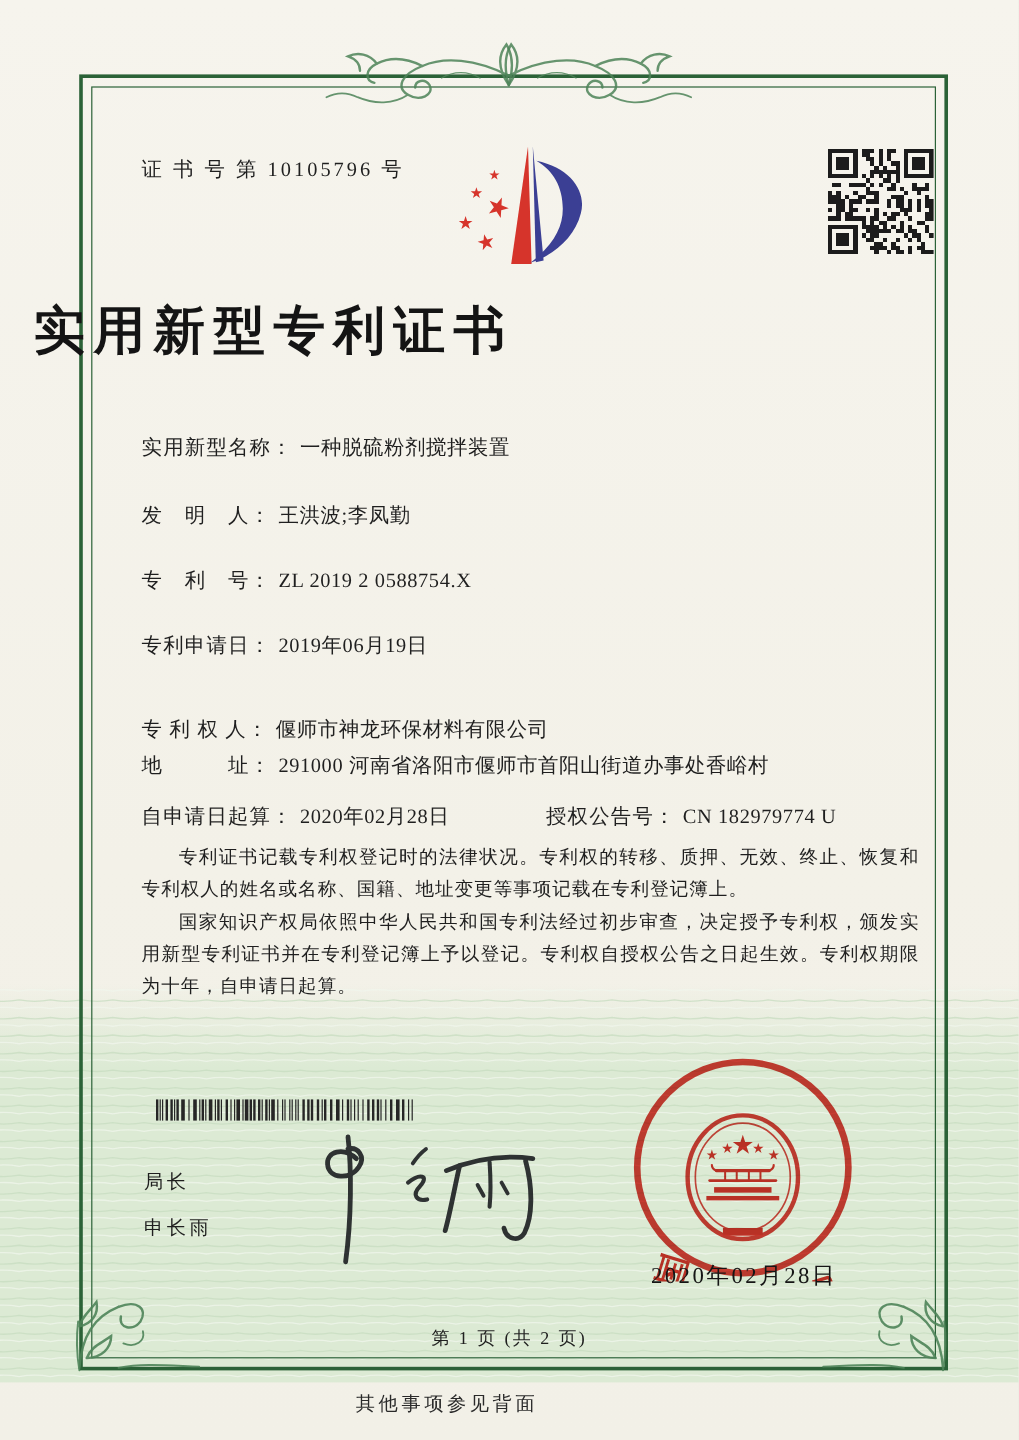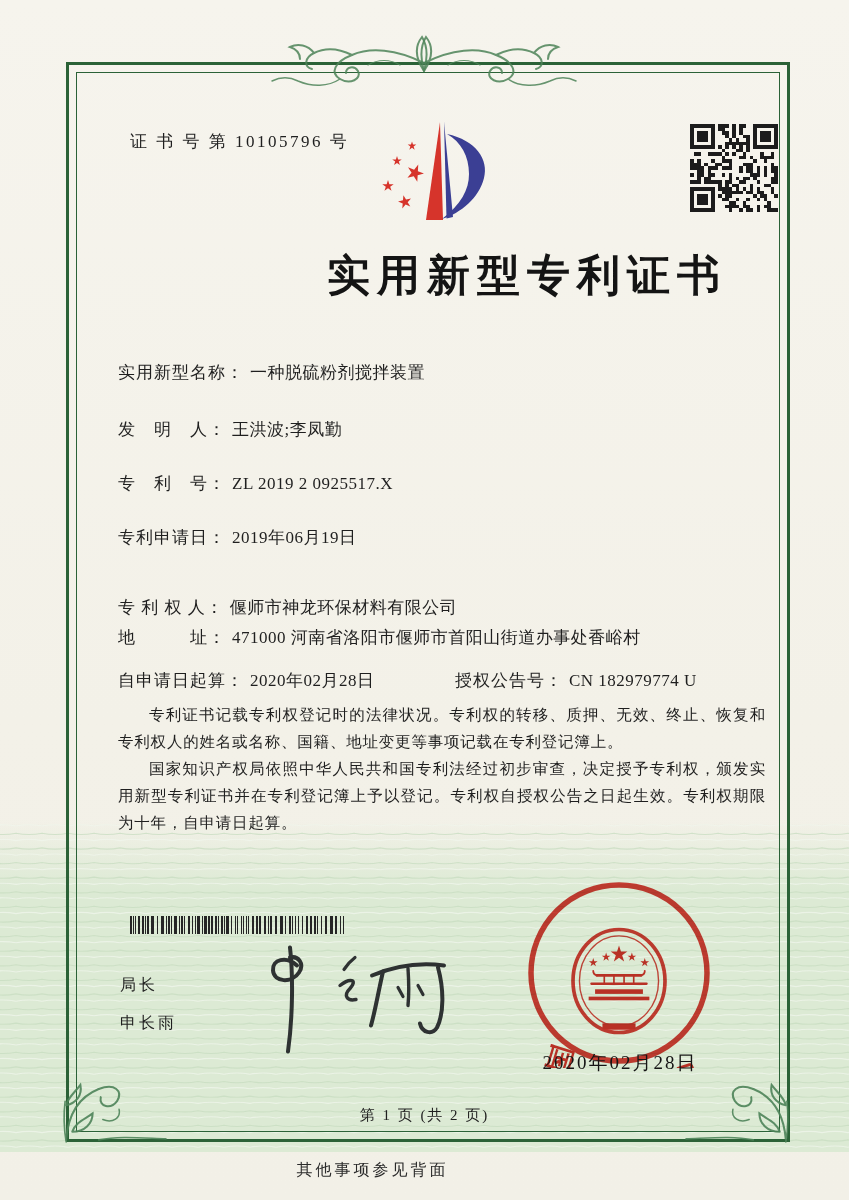--- a/index.html
+++ b/index.html
@@ -20,24 +20,24 @@
   
   .frame-outer{position:absolute;left:66px;top:62px;width:724px;height:1080px;
     border:3px solid var(--green);z-index:3;}
   .frame-inner{position:absolute;left:76px;top:72px;width:704px;height:1060px;
     border:1px solid var(--green);z-index:3;}
   .ornament{position:absolute;z-index:4;color:var(--orn);}
   .top-flourish{left:268px;top:28px;}
   .corner-bl{left:58px;top:1034px;}
   .corner-br{left:682px;top:1034px;transform:scaleX(-1);}
   
-  .cert-no{position:absolute;left:130px;top:130px;z-index:5;font-size:17px;letter-spacing:2.5px;}
+  .cert-no{position:absolute;left:118px;top:130px;z-index:5;font-size:17px;letter-spacing:2.5px;}
   .logo{position:absolute;left:380px;top:112px;z-index:5;}
   .qr{position:absolute;left:690px;top:124px;z-index:5;}
-  .title{position:absolute;left:0;top:247px;width:727px;z-index:5;text-align:right;
+  .title{position:absolute;left:0;top:247px;width:727px;z-index:5;text-align:left;
     font-size:43px;font-weight:600;letter-spacing:7px;color:#141414;padding-left:28px;}
   .fields{position:absolute;left:118px;top:0;z-index:5;font-size:17px;}
   .frow{position:absolute;left:0;white-space:nowrap;}
   .flabel{letter-spacing:1px;}
   .fvalue{margin-left:7px;letter-spacing:.5px;}
   .grant-no{position:absolute;left:337px;top:0;}
   .paras{position:absolute;left:118px;top:701px;width:648px;z-index:5;
     font-size:15.5px;line-height:27px;text-align:justify;letter-spacing:.8px;}
   .paras p{text-indent:2em;}
   .barcode{position:absolute;left:130px;top:916px;z-index:5;}
@@ -168,30 +168,30 @@
   <h1 class="title">实用新型专利证书</h1>
 
   <div class="fields">
     <div class="frow" style="top:361px">
       <span class="flabel">实用新型名称</span><span>：</span><span class="fvalue">一种脱硫粉剂搅拌装置</span>
     </div>
     <div class="frow" style="top:418px">
       <span class="flabel">发　明　人</span><span>：</span><span class="fvalue">王洪波;李凤勤</span>
     </div>
     <div class="frow" style="top:472px">
-      <span class="flabel">专　利　号</span><span>：</span><span class="fvalue">ZL 2019 2 0925517.X</span>
+      <span class="flabel">专　利　号</span><span>：</span><span class="fvalue">ZL 2019 2 0588754.X</span>
     </div>
     <div class="frow" style="top:526px">
       <span class="flabel">专利申请日</span><span>：</span><span class="fvalue">2019年06月19日</span>
     </div>
     <div class="frow" style="top:596px">
       <span class="flabel">专 利 权 人</span><span>：</span><span class="fvalue">偃师市神龙环保材料有限公司</span>
     </div>
     <div class="frow" style="top:626px">
-      <span class="flabel">地　　　址</span><span>：</span><span class="fvalue">471000 河南省洛阳市偃师市首阳山街道办事处香峪村</span>
+      <span class="flabel">地　　　址</span><span>：</span><span class="fvalue">291000 河南省洛阳市偃师市首阳山街道办事处香峪村</span>
     </div>
     <div class="frow" style="top:669px">
       <span class="flabel">自申请日起算</span><span>：</span><span class="fvalue">2020年02月28日</span>
       <span class="grant-no"><span class="flabel">授权公告号</span><span>：</span><span class="fvalue">CN 182979774 U</span></span>
     </div>
   </div>
 
   <div class="paras">
     <p>专利证书记载专利权登记时的法律状况。专利权的转移、质押、无效、终止、恢复和专利权人的姓名或名称、国籍、地址变更等事项记载在专利登记簿上。</p>
     <p>国家知识产权局依照中华人民共和国专利法经过初步审查，决定授予专利权，颁发实用新型专利证书并在专利登记簿上予以登记。专利权自授权公告之日起生效。专利权期限为十年，自申请日起算。</p>

